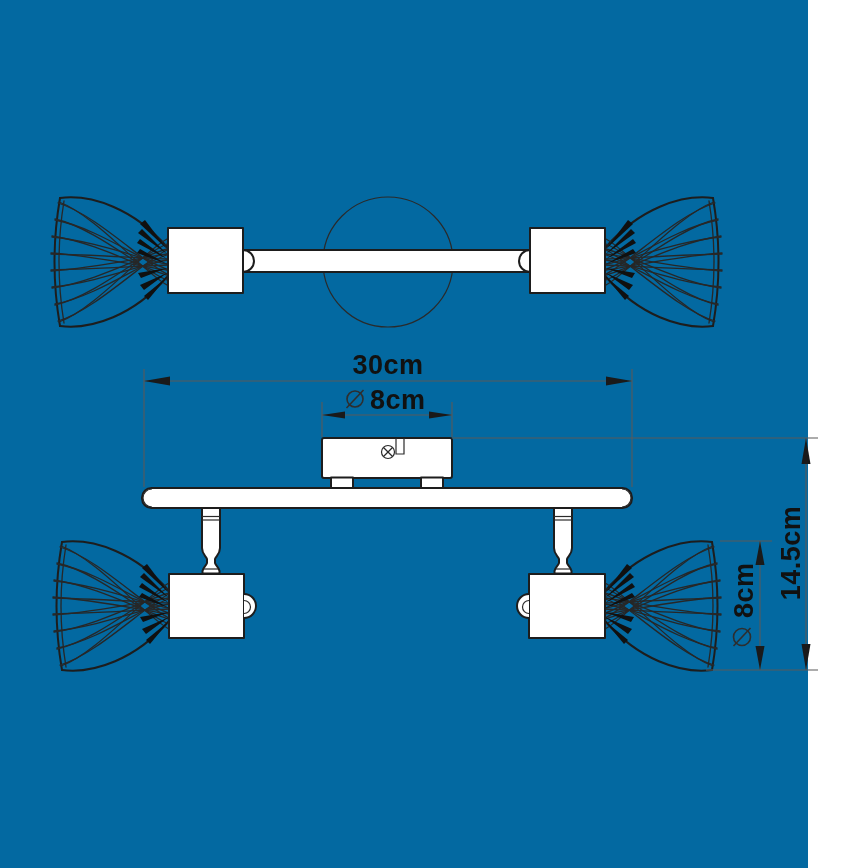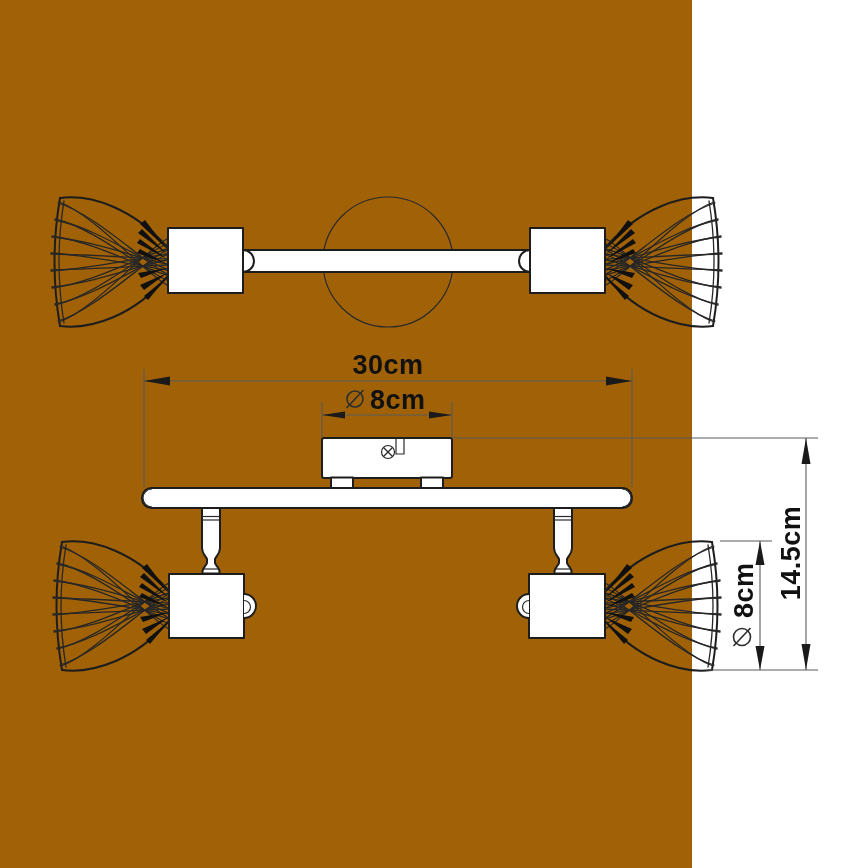--- a/index.html
+++ b/index.html
@@ -6,23 +6,23 @@
     margin: 0;
     padding: 0;
     background: #ffffff;
     width: 868px;
     height: 868px;
     overflow: hidden;
     font-family: "Liberation Sans", sans-serif;
   }
   .stage {
     position: relative;
-    width: 692px;
+    width: 808px;
     height: 868px;
-    background: #a16207;
+    background: #0369a1;
   }
   svg { display: block; }
 
   
   .outline {
     fill: none;
     stroke: #1d1d1d;
     stroke-width: 2;
     stroke-linejoin: round;
     stroke-linecap: round;

